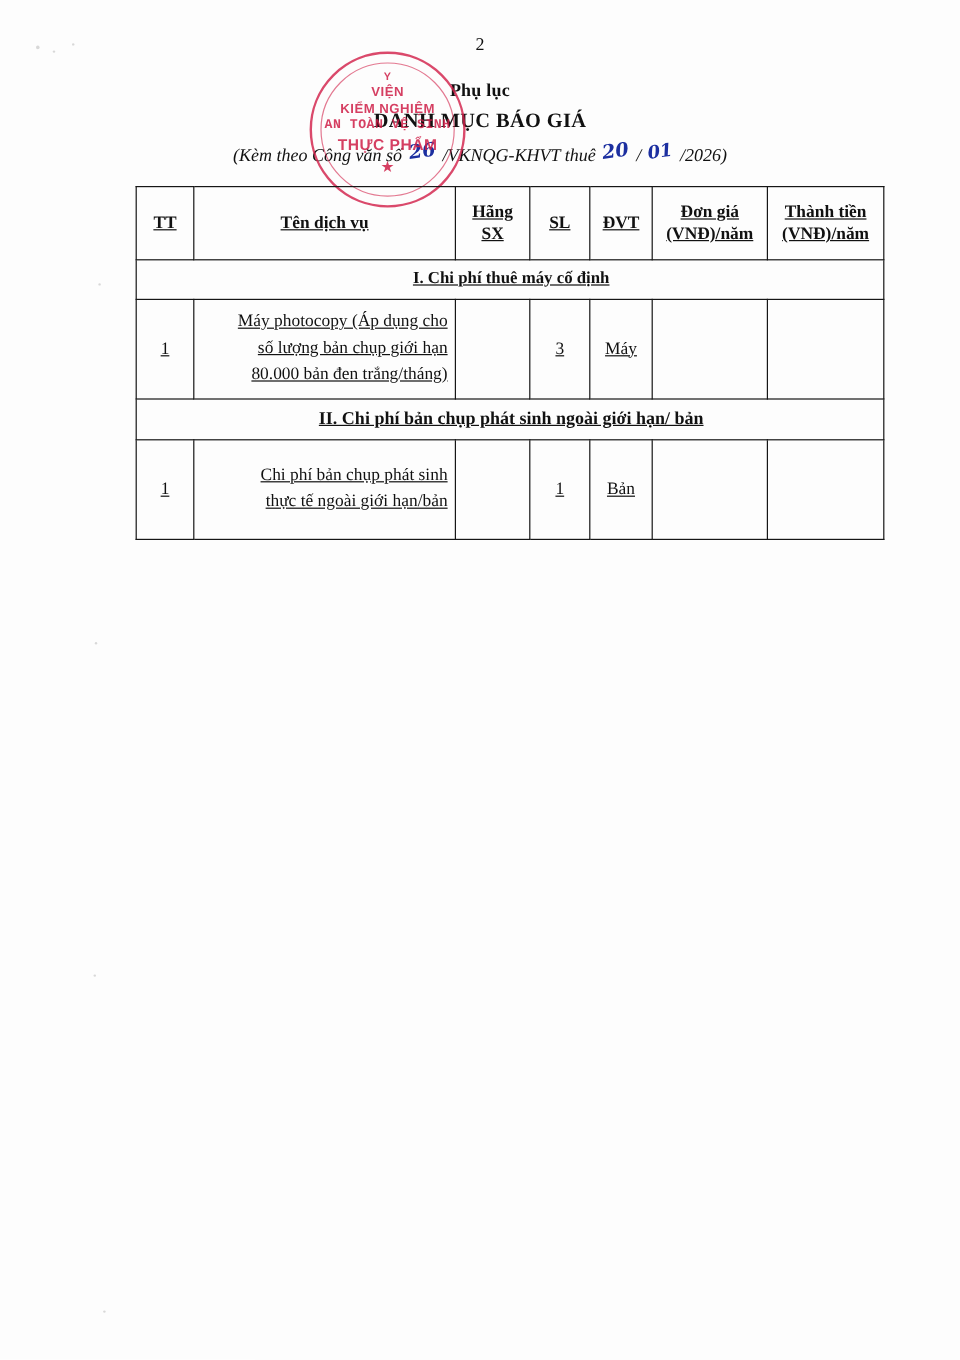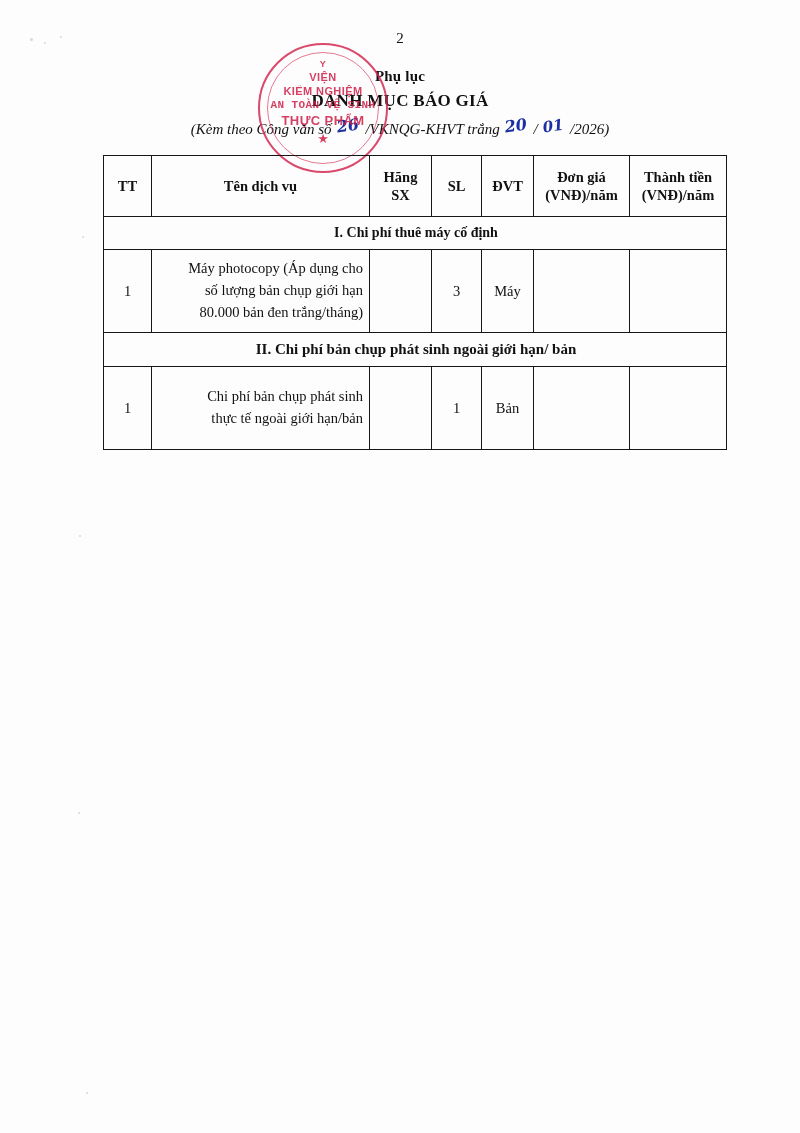--- a/index.html
+++ b/index.html
@@ -117,25 +117,26 @@
     top: 88px;
     transform: translateX(-50%);
     color: #cf1f48;
     font-size: 13px;
     opacity: .85;
   }
 
   
   .doc-table {
     position: absolute;
-    left: 103px;
+    left: 113px;
     top: 155px;
     width: 623px;
     border-collapse: collapse;
     table-layout: fixed;
+    text-decoration: underline;
   }
   .doc-table td, .doc-table th {
     border: 1px solid #161616;
     padding: 4px 6px;
     vertical-align: middle;
     font-size: 14.5px;
     font-family: "Liberation Serif", serif;
   }
   .doc-table thead th {
     text-align: center;
@@ -183,21 +184,21 @@
   <div class="speck" style="left:86px; top:1092px; width:2px; height:2px;"></div>
 
   <div class="page-number">2</div>
 
   <div class="title-block">
     <div class="phu-luc">Phụ lục</div>
     <div class="doc-title">DANH MỤC BÁO GIÁ</div>
     <div class="subtitle">
       <span>(Kèm theo Công văn số</span>
       <span class="hand">26</span>
-      <span>/VKNQG-KHVT trắng</span>
+      <span>/VKNQG-KHVT thuê</span>
       <span class="hand">20</span>
       <span>/</span>
       <span class="hand small">01</span>
       <span>/2026)</span>
     </div>
   </div>
 
   <div class="seal">
     <div class="ring"></div>
     <div class="ring inner"></div>

